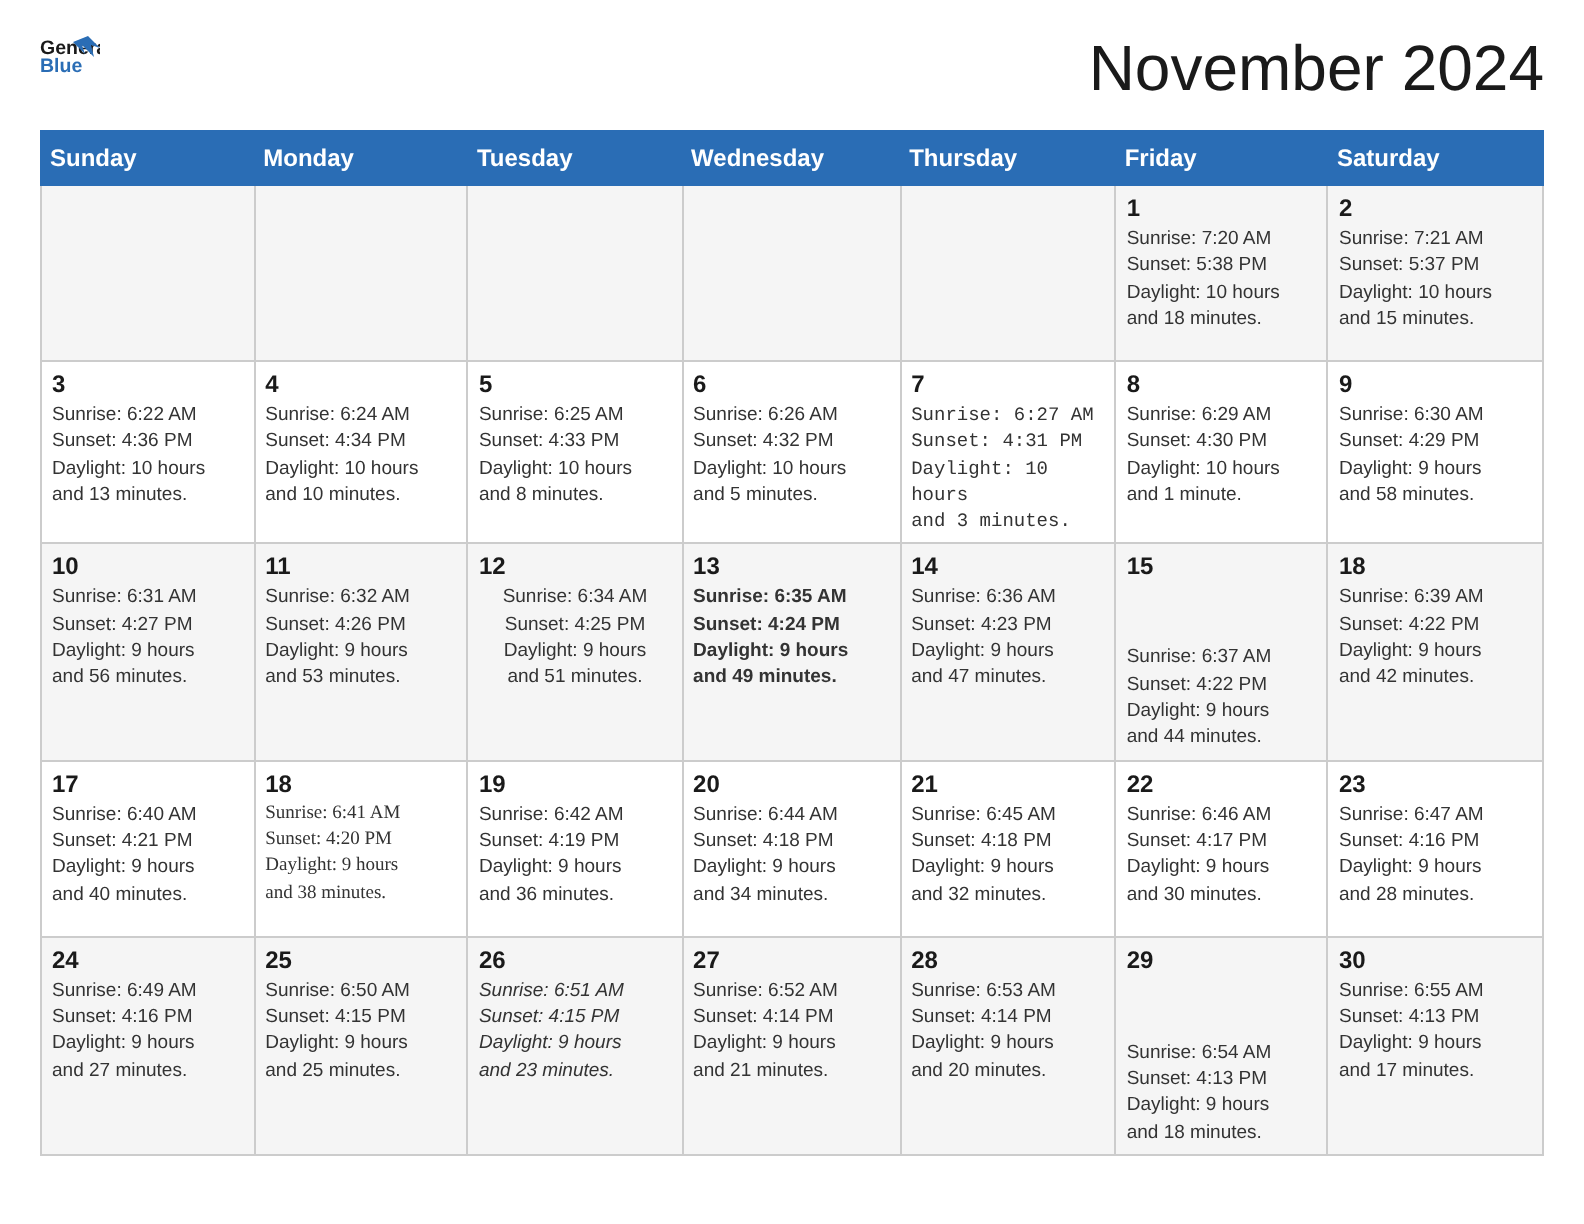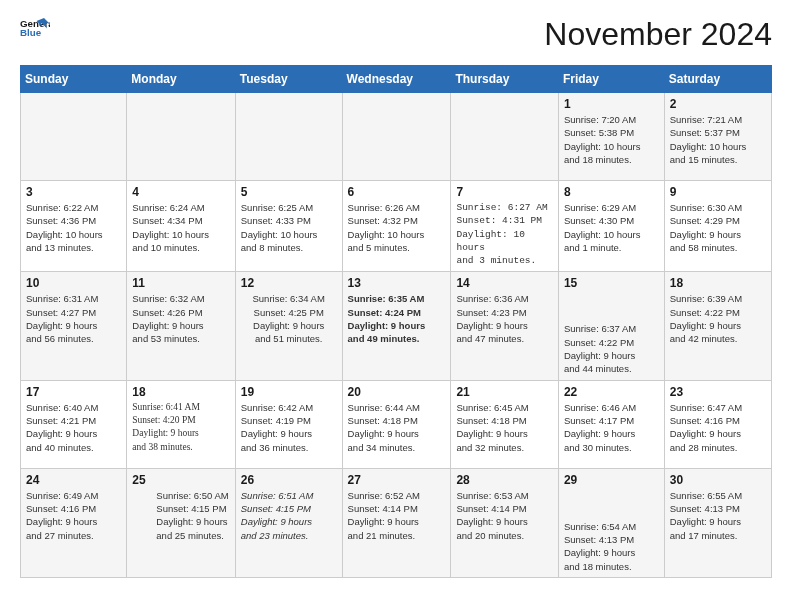--- a/index.html
+++ b/index.html
@@ -295,21 +295,21 @@
       <tr>
         <td>
           <span class="day-number">24</span>
           <div class="day-info" style="white-space: pre-line;">Sunrise: 6:49 AM
 Sunset: 4:16 PM
 Daylight: 9 hours
 and 27 minutes.</div>
         </td>
         <td>
           <span class="day-number">25</span>
-          <div class="day-info" style="white-space: pre-line; margin-left: 24px;">Sunrise: 6:50 AM
+          <div class="day-info" style="white-space: pre-line;">Sunrise: 6:50 AM
 Sunset: 4:15 PM
 Daylight: 9 hours
 and 25 minutes.</div>
         </td>
         <td>
           <span class="day-number">26</span>
           <div class="day-info" style="white-space: pre-line; font-style: italic;">Sunrise: 6:51 AM
 Sunset: 4:15 PM
 Daylight: 9 hours
 and 23 minutes.</div>

